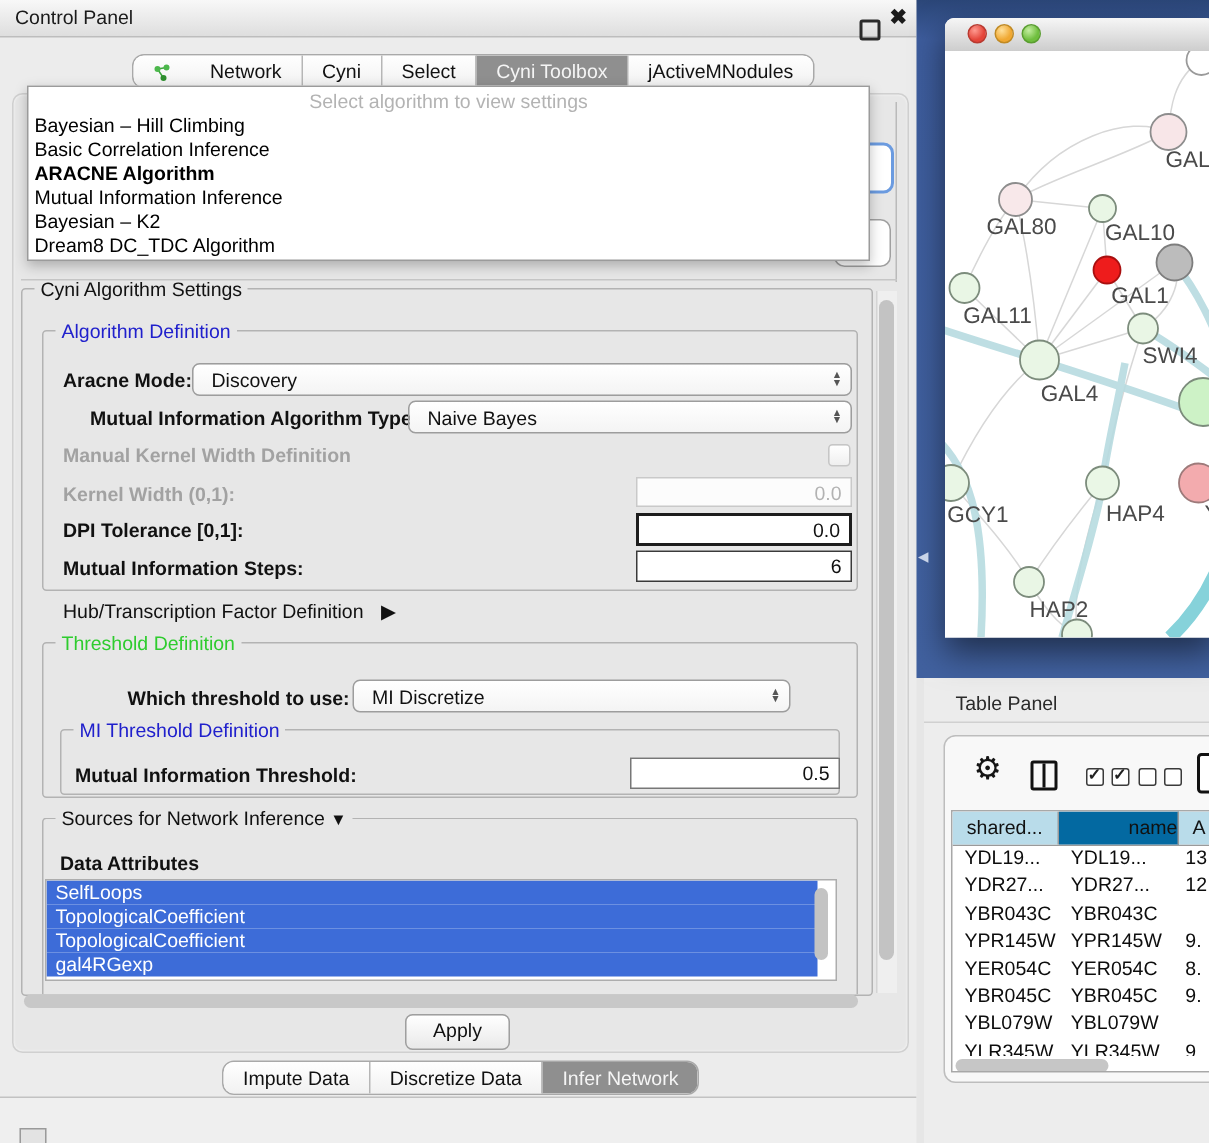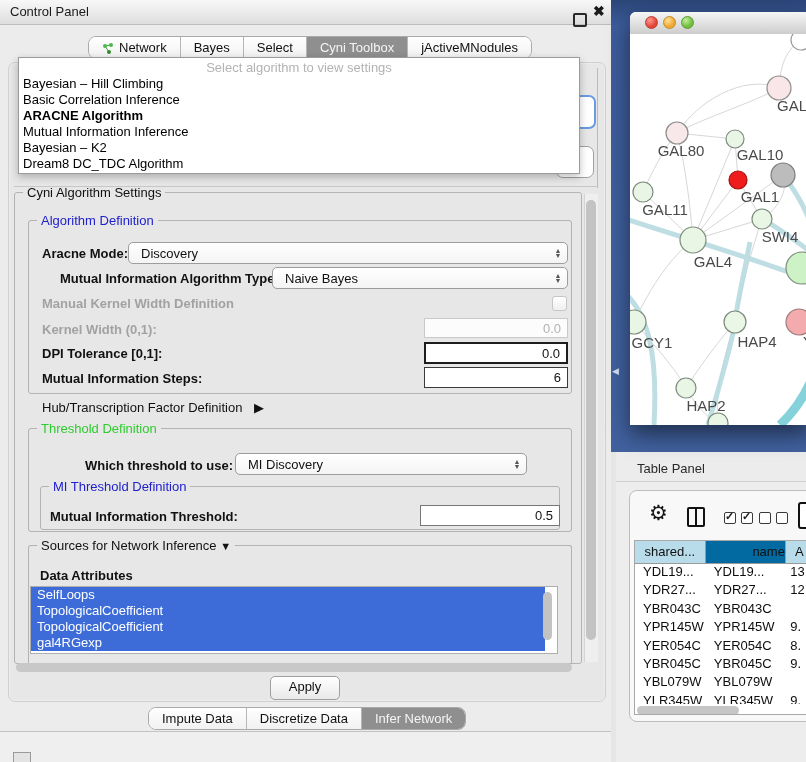--- a/index.html
+++ b/index.html
@@ -15,21 +15,21 @@
   
   .cp-window{left:0;top:8;width:611px;height:730px;background:#ececec;border-top:1px solid #cfcfcf;border-bottom:1px solid #c2c2c2;}
   .cp-titlebar{left:0;top:8;width:611px;height:24px;background:linear-gradient(#f8f8f8,#dedede);border-bottom:1px solid #bdbdbd;}
   .cp-title{position:absolute;left:10px;top:4px;font-size:13px;color:#1a1a1a;}
   .float-btn{position:absolute;left:573px;top:13px;width:10px;height:10px;border:2px solid #2a2a2a;border-radius:2px;background:transparent;}
   .close-btn{position:absolute;left:593px;top:3px;font-size:14px;font-weight:bold;color:#1a1a1a;}
 
   
   .tabbar{display:flex;height:23px;border:1px solid #a9a9a9;border-radius:8px;overflow:hidden;background:#fdfdfd;box-sizing:border-box;}
   .tab{display:flex;align-items:center;justify-content:center;padding:0 13px;font-size:13px;color:#111;border-left:1px solid #b6b6b6;cursor:default;white-space:nowrap;background:linear-gradient(#ffffff,#f1f1f1);}
-  .tab:first-child{border-left:none;}
+  .tab:first-child{border-left:none;gap:21px;}
   .tab.selected{background:#8f8f8f;color:#f5f5f5;}
   .tab .ticon{margin-right:5px;display:inline-block;line-height:0;}
 
   
   .main-panel{left:8px;top:62px;width:596px;height:638px;background:#e7e7e7;border:1px solid #d0d0d0;border-radius:7px;box-shadow:inset 0 0 2px rgba(255,255,255,.8);}
 
   
   .groupbox{position:absolute;border:1px solid #b3b3b3;border-radius:3px;}
   .legend{position:absolute;top:-8px;left:8px;background:#e7e7e7;padding:0 4px;font-size:13px;line-height:15px;white-space:nowrap;}
   .legend.blue{color:#2020cc;}
@@ -129,21 +129,21 @@
         <span class="ticon"><svg width="12" height="12">
             <line x1="3" y1="4" x2="9" y2="3" stroke="#3aa53a"></line>
             <line x1="3" y1="4" x2="7" y2="10" stroke="#3aa53a"></line>
             <circle cx="3" cy="4" r="2" fill="#4db84d"></circle>
             <circle cx="9" cy="3" r="2" fill="#4db84d"></circle>
             <circle cx="7" cy="10" r="2" fill="#2e8f2e"></circle>
           </svg></span>
         <span>Network</span>
       </div>
       <div class="tab">
-        <span>Bayes</span>
+        <span>Cyni</span>
       </div>
       <div class="tab">
         <span>Select</span>
       </div>
       <div class="tab selected">
         <span>Cyni Toolbox</span>
       </div>
       <div class="tab">
         <span>jActiveMNodules</span>
       </div>
@@ -198,21 +198,21 @@
     <span>Hub/Transcription Factor Definition</span>
     <span style="margin-left:8px;">▶</span>
   </span>
 
   <div class="groupbox" style="left:28px;top:428px;width:542px;height:102px;">
     <span class="legend green">Threshold Definition</span>
   </div>
 
   <span class="lbl" style="left:85px;top:458px;">Which threshold to use:</span>
   <div class="combo" style="left:235px;top:453px;width:292px;height:22px;">
-    <span class="cval">MI Discovery</span>
+    <span class="cval">MI Discretize</span>
     <span class="spin">
         <span>▲</span>
         <span>▼</span>
       </span>
   </div>
 
   <div class="groupbox" style="left:40px;top:486px;width:518px;height:42px;">
     <span class="legend blue">MI Threshold Definition</span>
   </div>
   <span class="lbl" style="left:50px;top:509px;">Mutual Information Threshold:</span>

